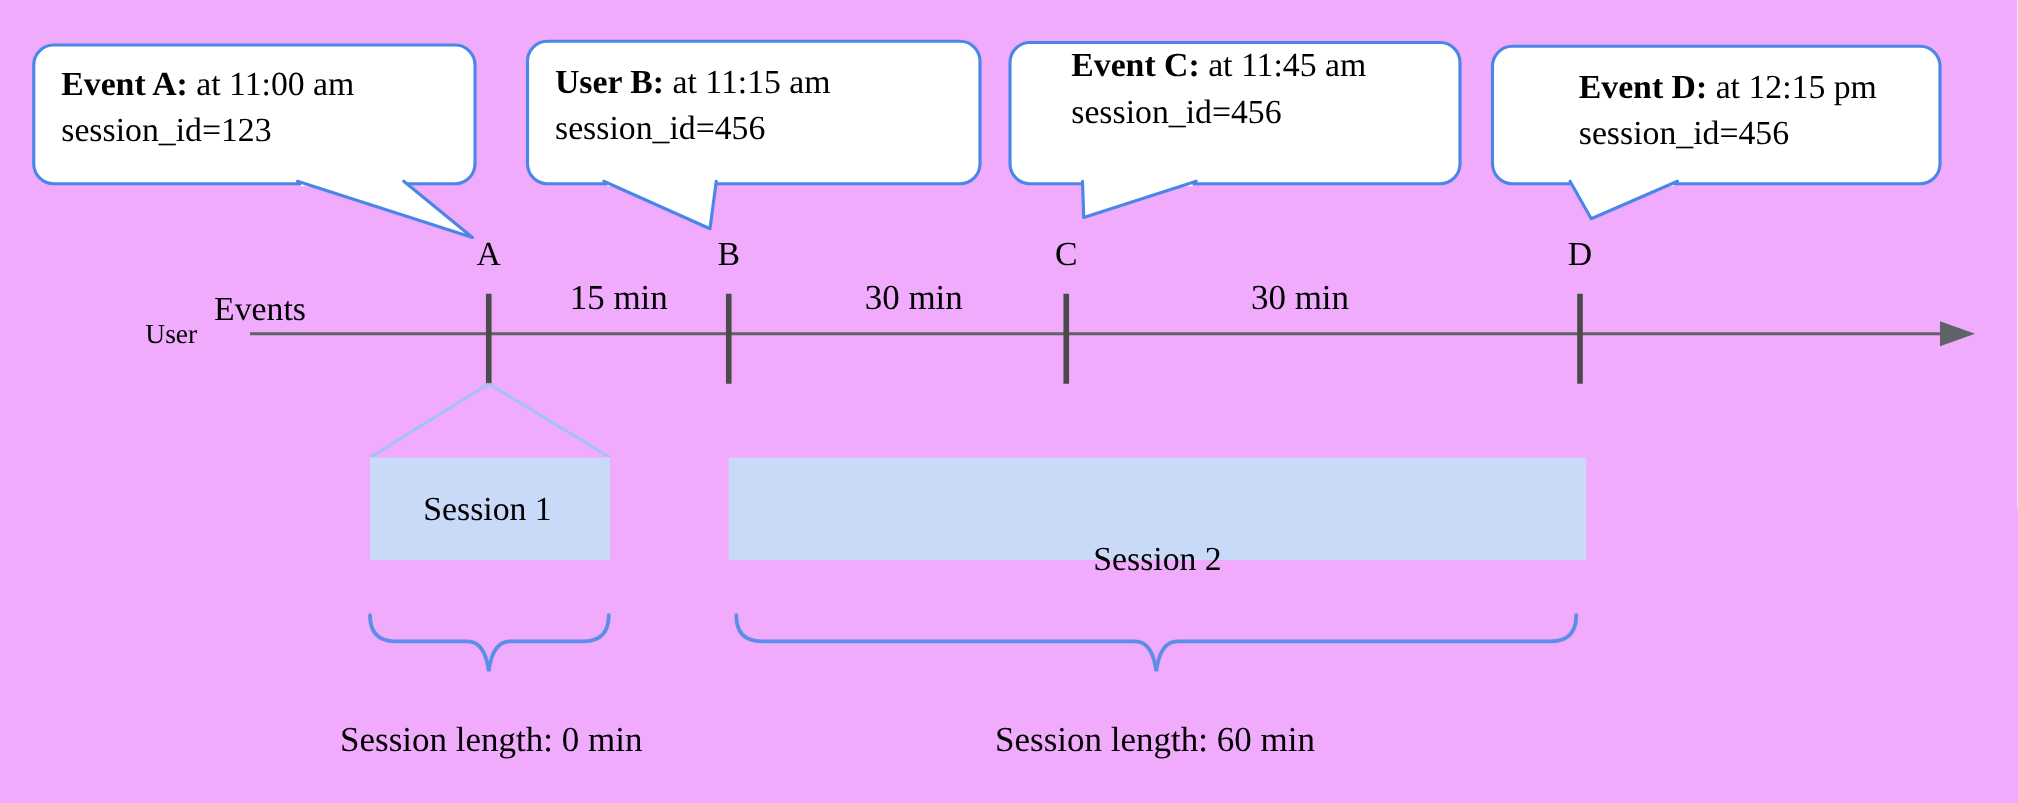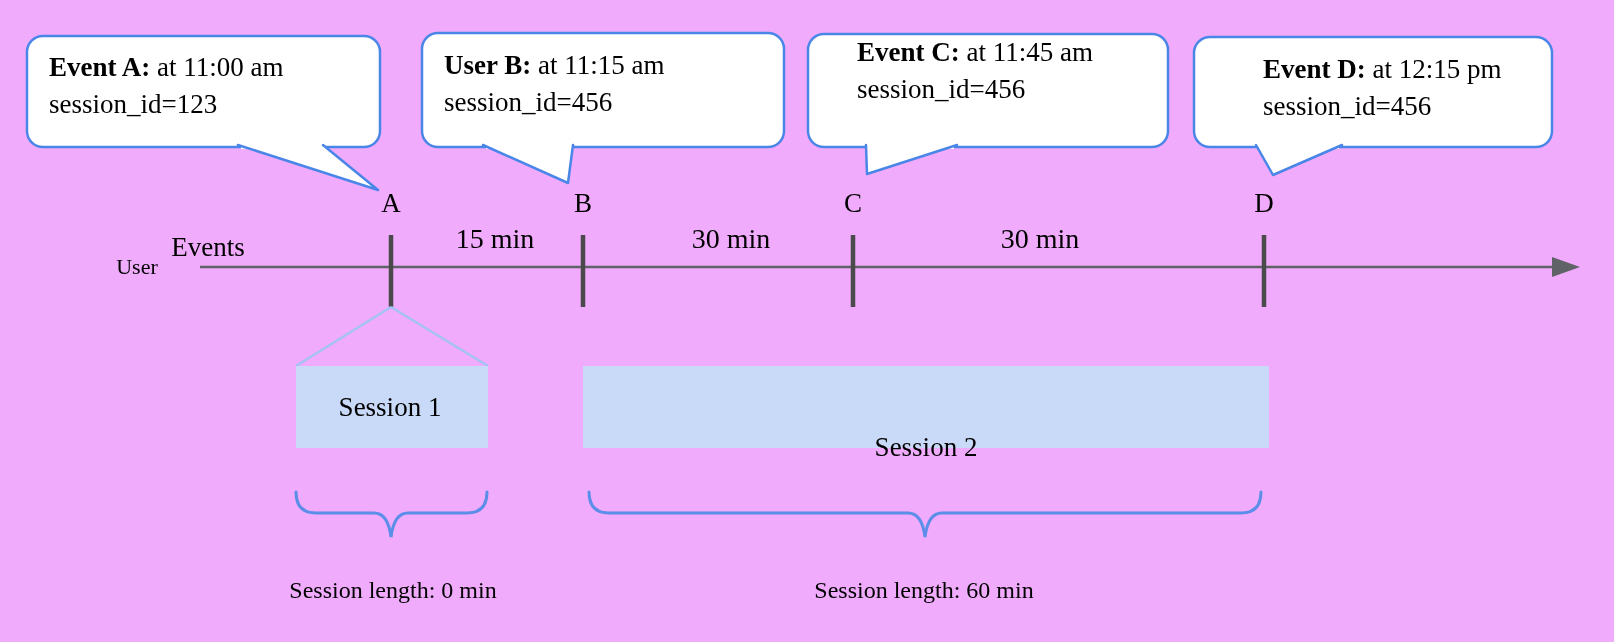--- a/index.html
+++ b/index.html
@@ -28,21 +28,21 @@
   
   .txt{position:absolute;white-space:nowrap;}
   .center{transform:translateX(-50%);text-align:center;}
   .bubble-text{position:absolute;font-size:27px;line-height:37px;}
   .bubble-text .bold{font-weight:bold;}
   .axis-label{font-size:27px;}
   .user-label{font-size:22px;}
   .marker-letter{font-size:27px;}
   .interval-label{font-size:28px;}
   .session-label{font-size:27px;}
-  .length-label{font-size:24px;}
+  .length-label{font-size:28px;}
 </style>
 </head>
 <body>
 
 <div class="canvas">
 
   <svg class="layer" viewBox="0 0 1614 642">
 
     <g>
       <rect class="bubble-box" x="27" y="36" width="353" height="111" rx="16"></rect>

